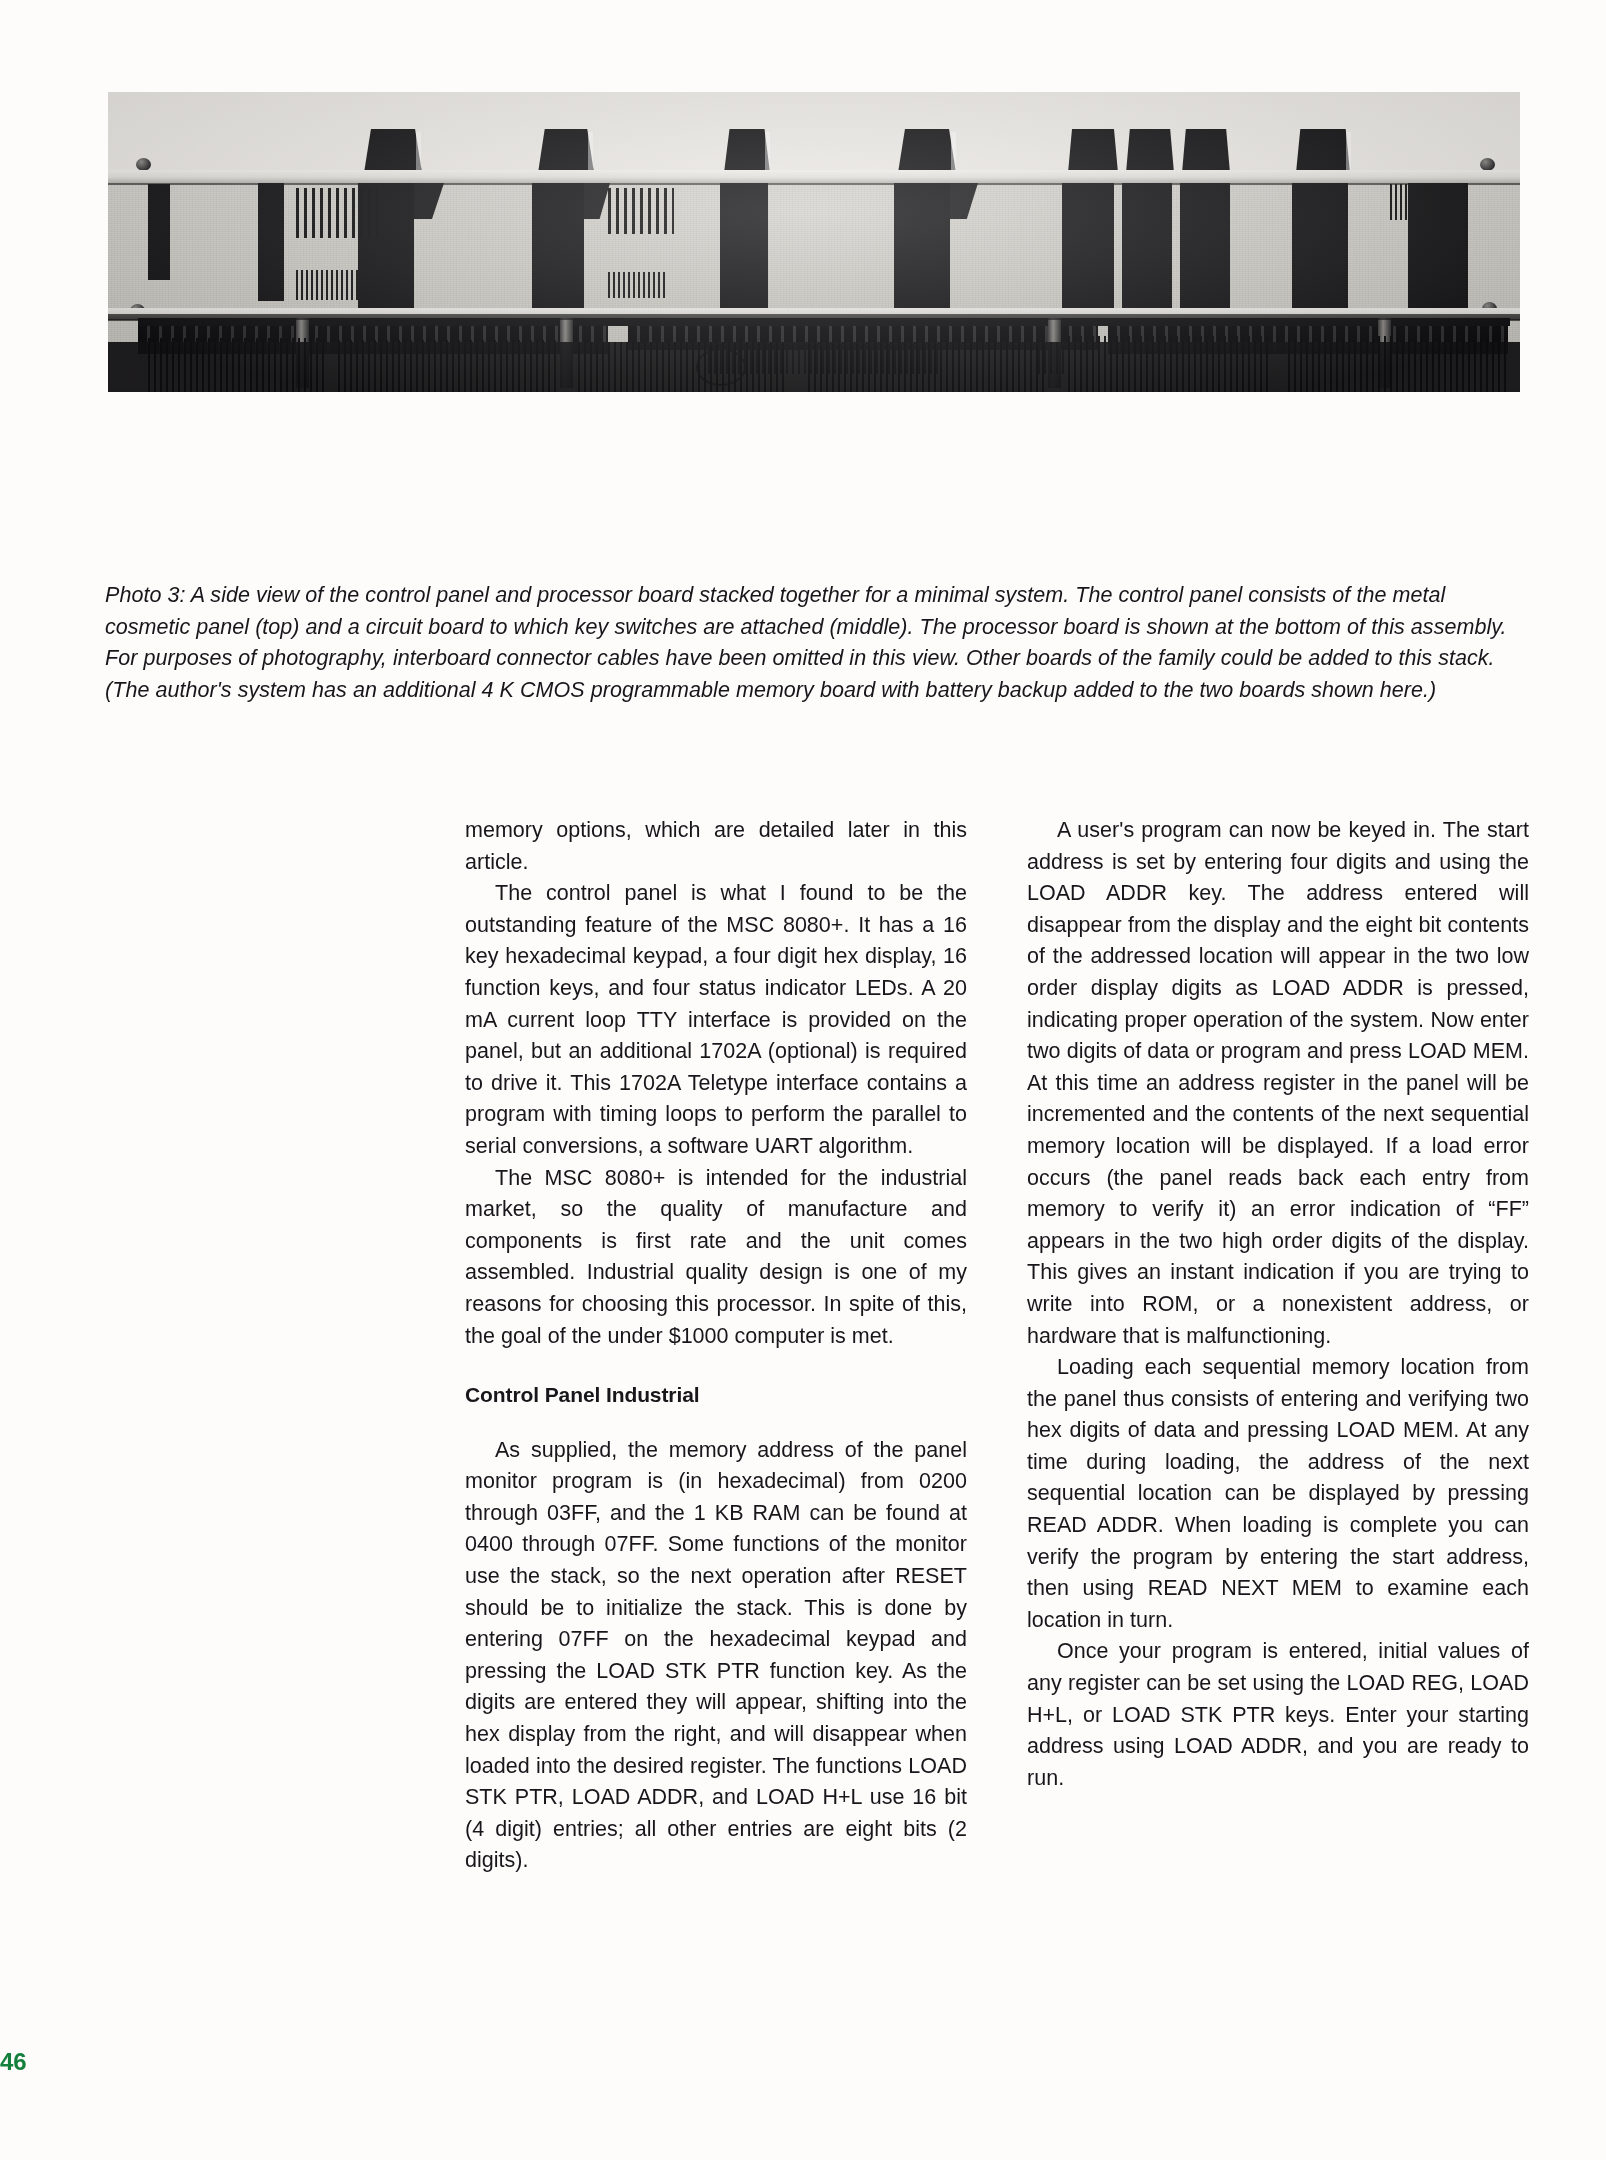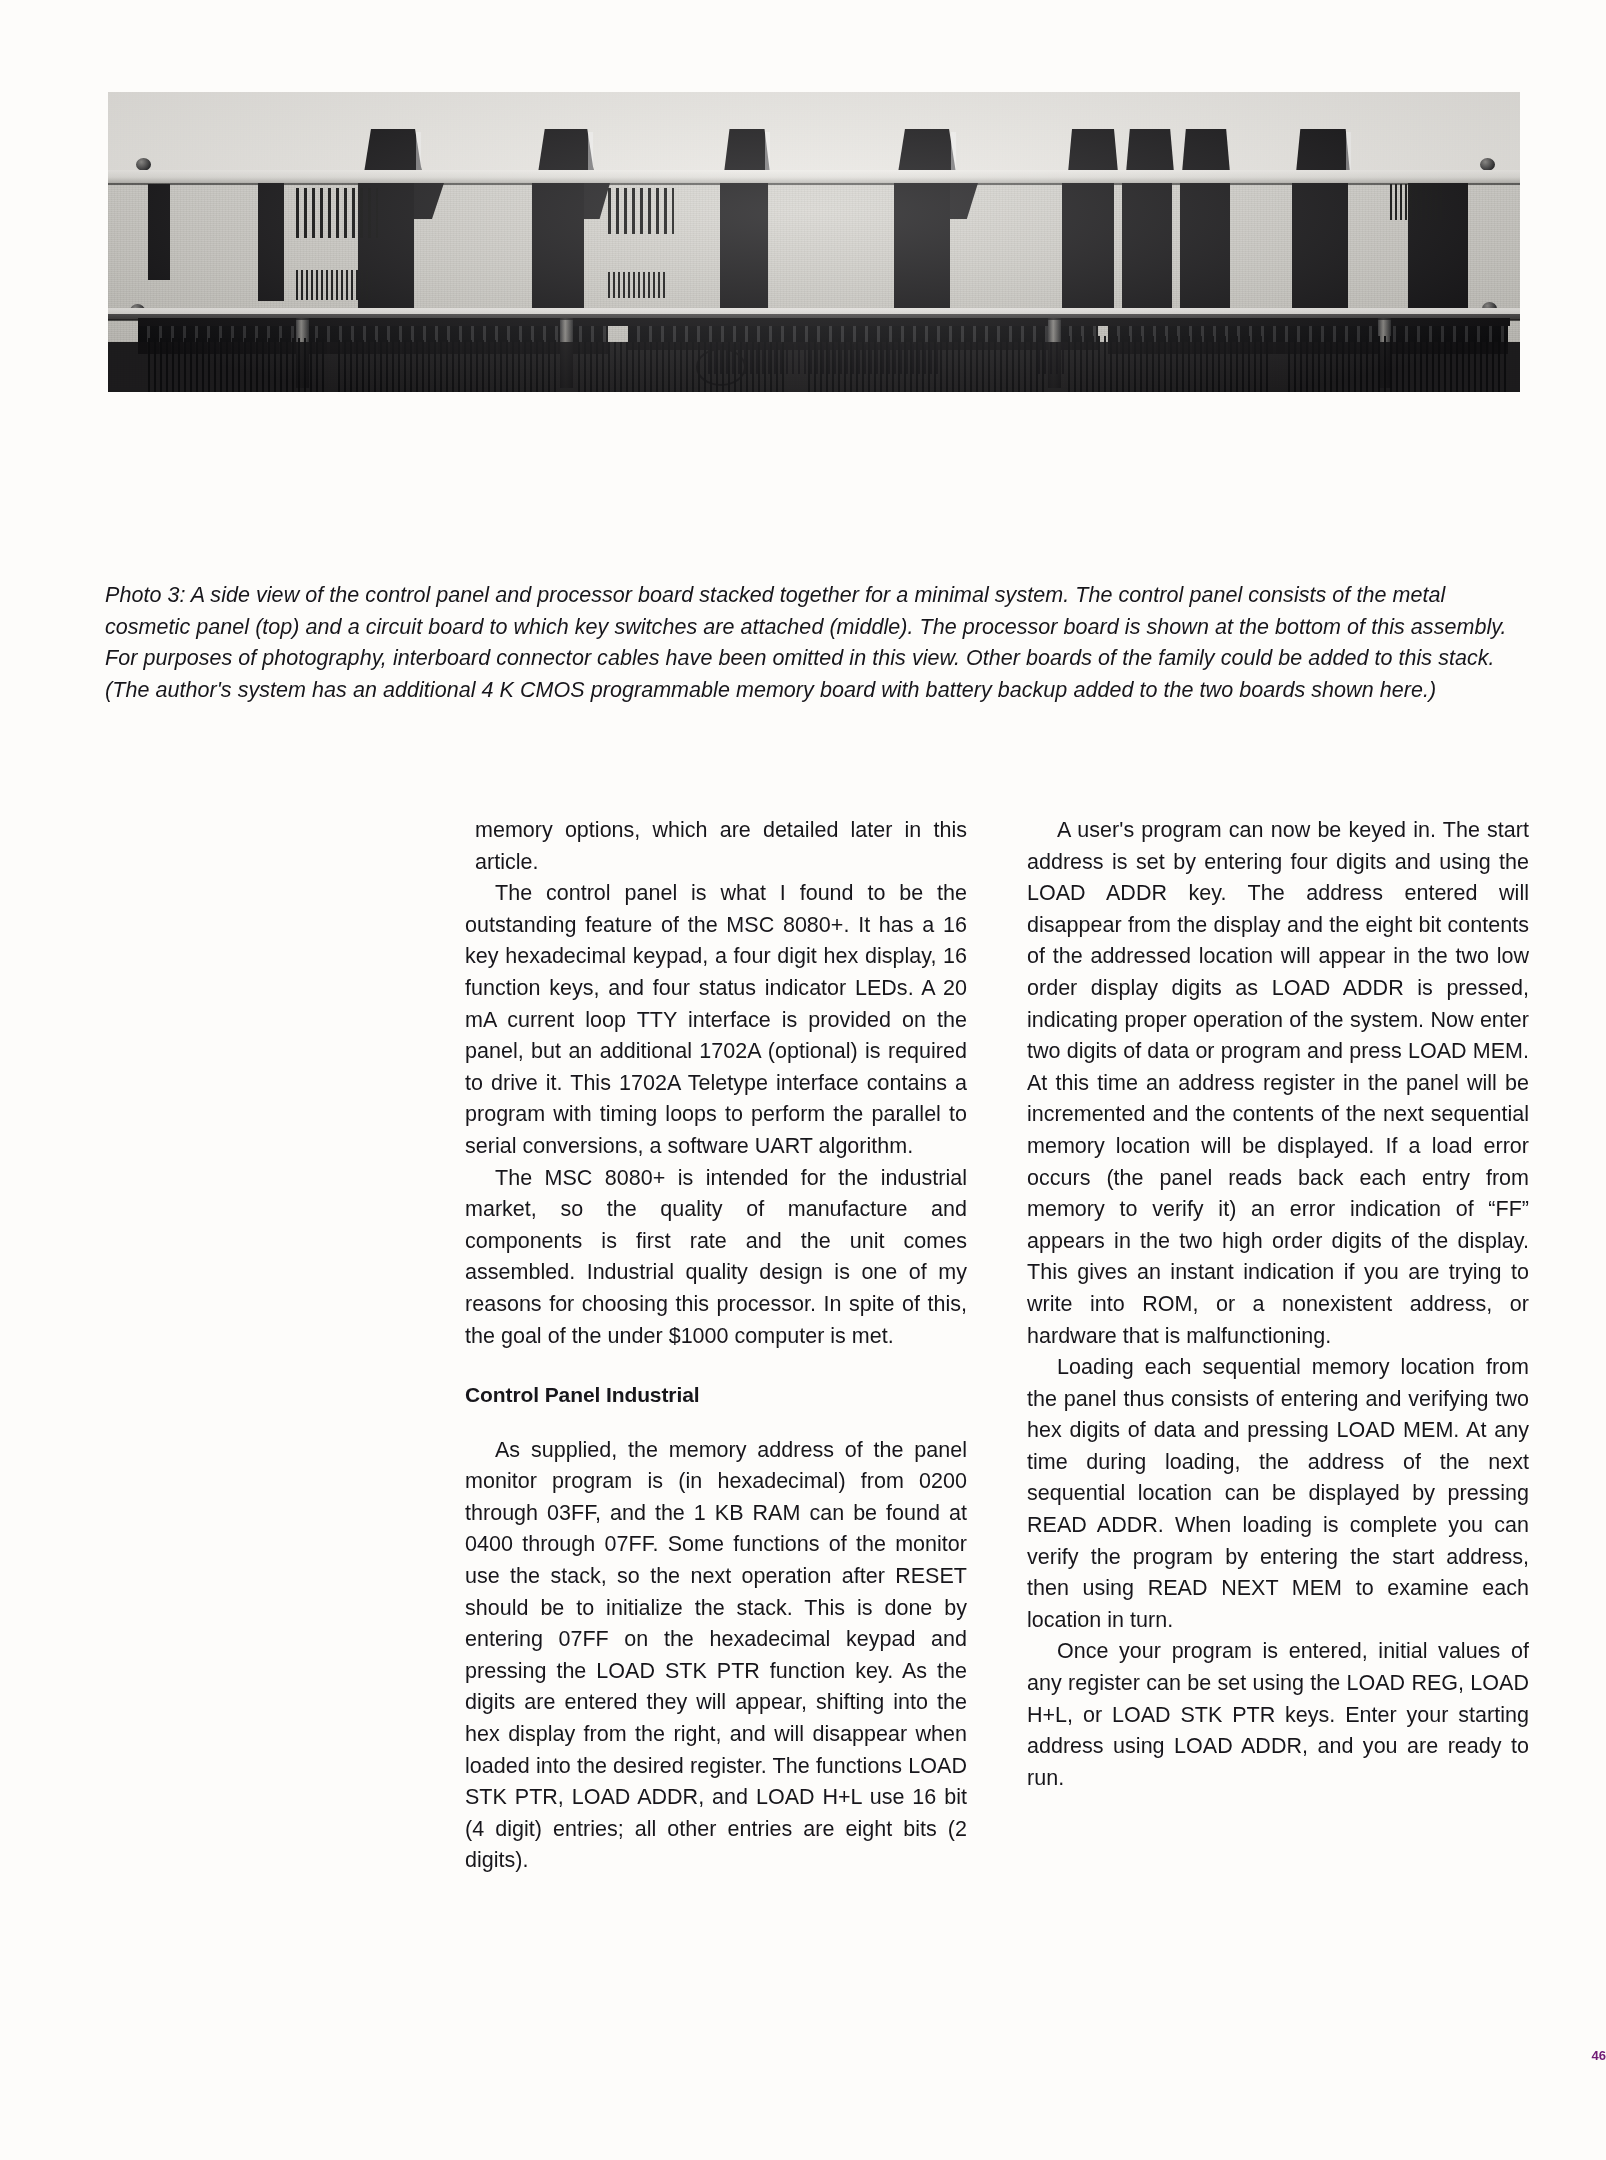--- a/index.html
+++ b/index.html
@@ -177,38 +177,38 @@
     line-height: 31.6px;
     text-align: justify;
     color: #17161b;
     letter-spacing: 0.02px;
   }
   .col p {
     margin: 0;
     text-indent: 30px;
     hyphens: manual;
   }
-  .col p.noindent { text-indent: 0; margin-left: 10px; }
+  .col p.noindent { text-indent: 0; }
   .col h3 {
     margin: 27px 0 24px 0;
     font-size: 21px;
     font-weight: bold;
     text-align: left;
     letter-spacing: -0.1px;
   }
 
   
   .folio {
     position: absolute;
     left: 0; right: 0;
     top: 2048px;
-    text-align: right;
-    font-size: 13px;
+    text-align: left;
+    font-size: 24px;
     font-weight: bold;
-    color: #701a75;
+    color: #15803d;
   }
 </style>
 </head>
 <body>
 
 <div class="page">
 
   <div class="photo-frame">
     <div class="photo-grain"></div>
 

